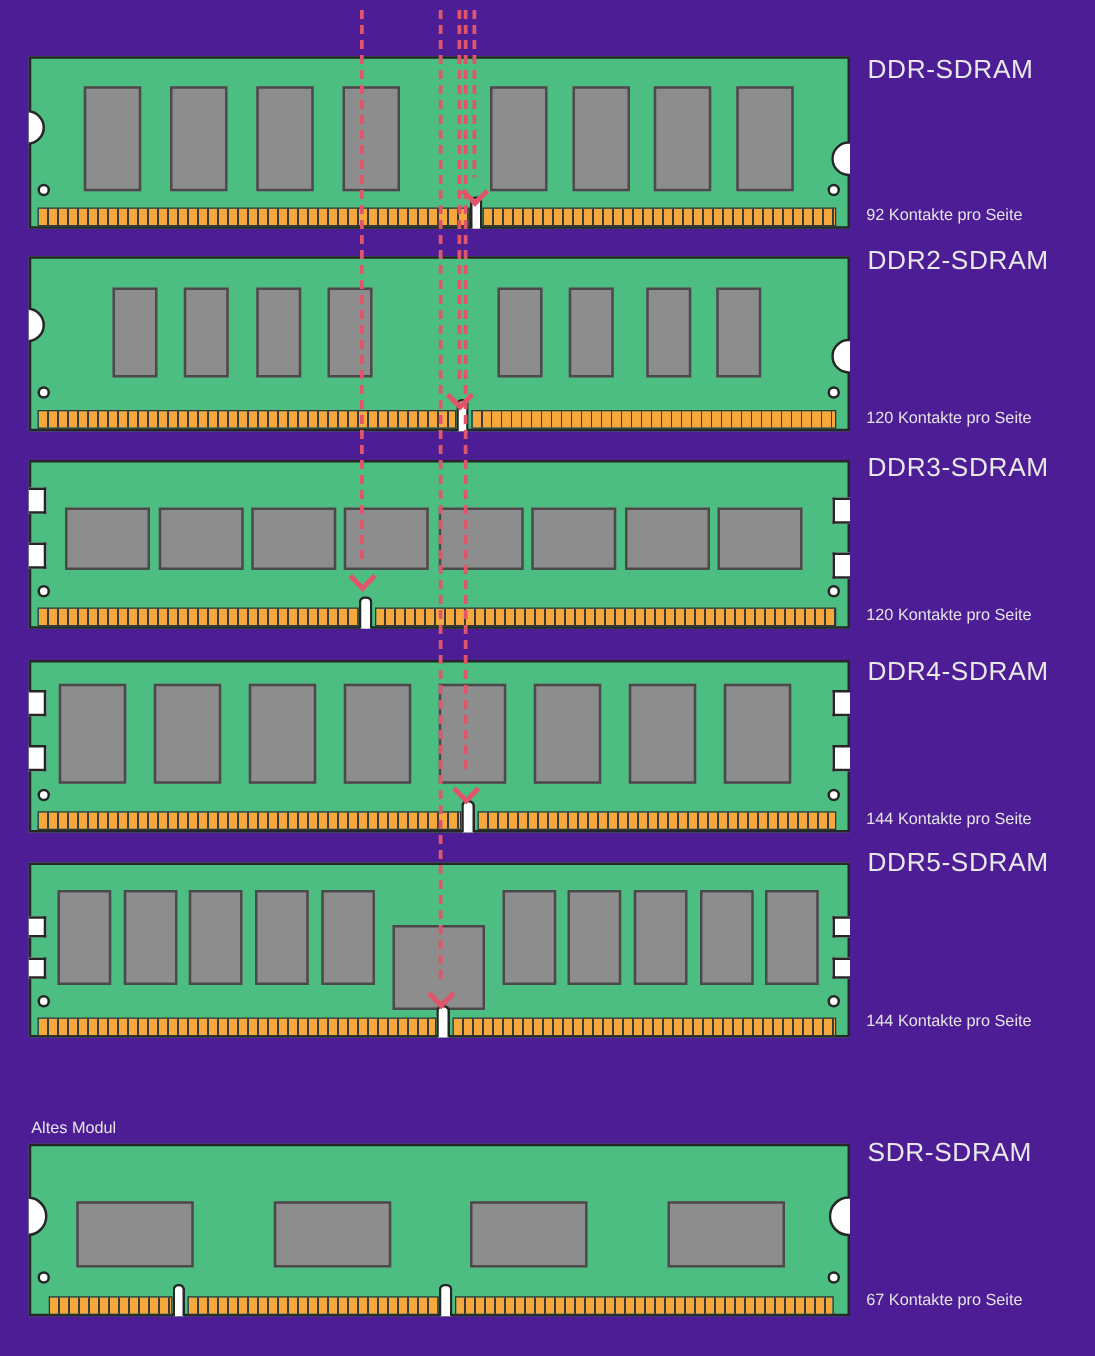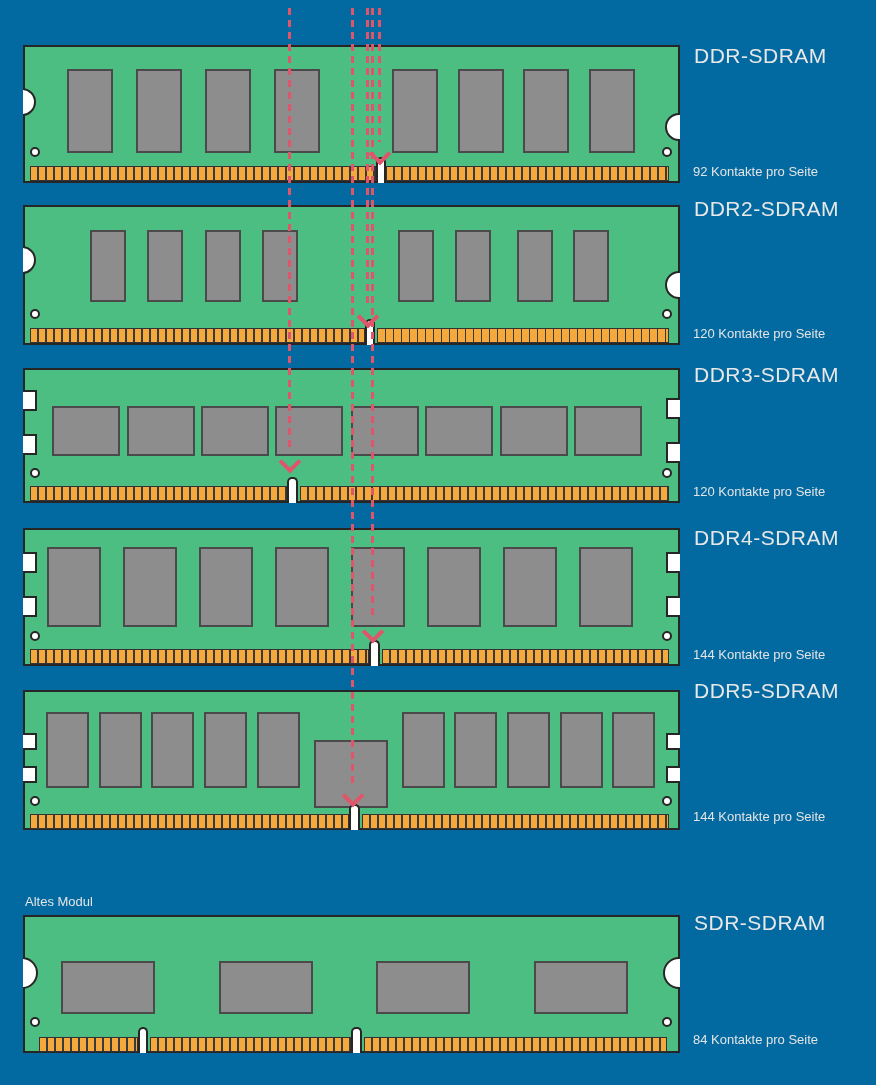--- a/index.html
+++ b/index.html
@@ -7,21 +7,21 @@
     --pcb-border:#262626;
     --chip:#8D8D8D;
     --chip-border:#4A4A4A;
     --gold:#F5A93C;
     --gold-sep:#3a3a3a;
     --arrow:#E0556A;
     --label:#E8E8E8;
     --label-small:#E4E4E4;
   }
   html,body{margin:0;padding:0;background:#fff;}
-  #stage{position:relative;width:876px;height:1085px;background:#0369a1;overflow:hidden;
+  #stage{position:relative;width:876px;height:1085px;background:#4c1d95;overflow:hidden;
          font-family:"Liberation Sans", sans-serif;}
   .module{position:absolute;left:23px;width:657px;background:var(--pcb);
           border:2px solid var(--pcb-border);box-sizing:border-box;}
   .chip{position:absolute;background:var(--chip);border:2px solid var(--chip-border);box-sizing:border-box;}
   .cseg{position:absolute;height:15px;box-sizing:border-box;border:1.5px solid #333;
         background:repeating-linear-gradient(90deg,var(--gold) 0 6.5px,var(--gold-sep) 6.5px 8px);}
   .notch{position:absolute;bottom:-2px;background:#fff;border:2px solid var(--pcb-border);
          border-bottom:none;border-radius:5px 5px 0 0;box-sizing:border-box;z-index:3;}
   .hole{position:absolute;width:10px;height:10px;border-radius:50%;background:#fff;
         border:2px solid var(--pcb-border);box-sizing:border-box;}
@@ -202,17 +202,17 @@
   <div class="lbl" style="top:363px;">DDR3-SDRAM</div>
   <div class="lbl-s" style="top:484px;">120 Kontakte pro Seite</div>
 
   <div class="lbl" style="top:526px;">DDR4-SDRAM</div>
   <div class="lbl-s" style="top:647px;">144 Kontakte pro Seite</div>
 
   <div class="lbl" style="top:679px;">DDR5-SDRAM</div>
   <div class="lbl-s" style="top:809px;">144 Kontakte pro Seite</div>
 
   <div class="lbl" style="top:911px;">SDR-SDRAM</div>
-  <div class="lbl-s" style="top:1032px;">84 Kontakte pro Seite</div>
+  <div class="lbl-s" style="top:1032px;">67 Kontakte pro Seite</div>
 
   <div class="note">Altes Modul</div>
 
 </div>
 
 </body></html>

